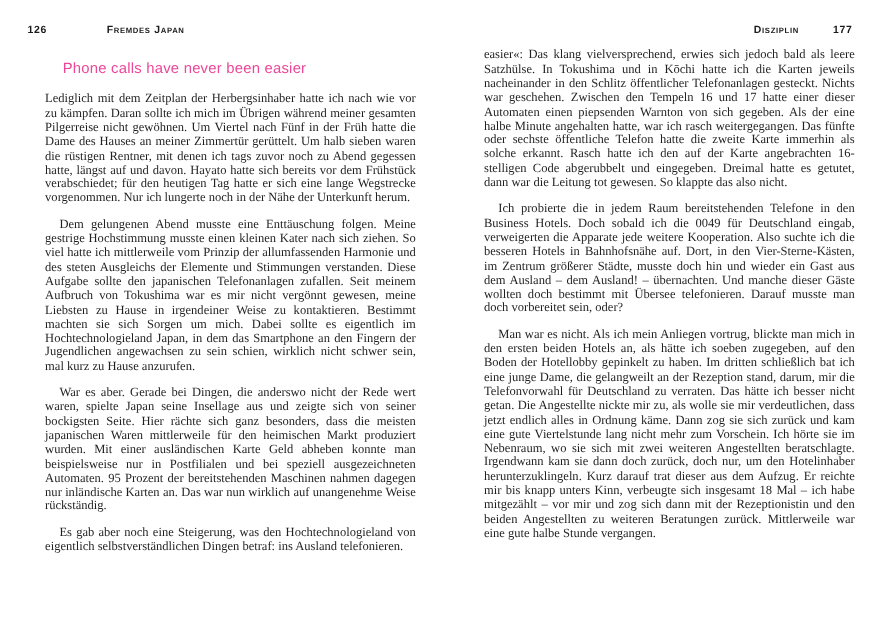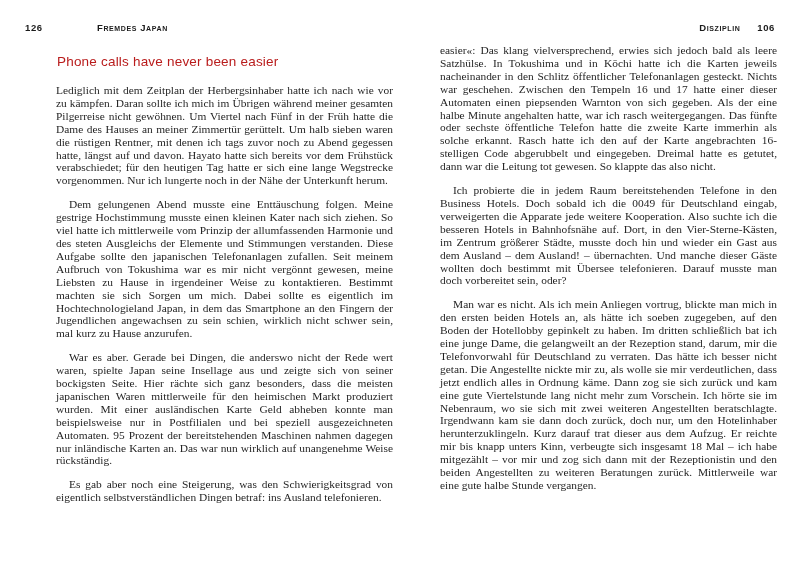--- a/index.html
+++ b/index.html
@@ -39,46 +39,46 @@
     padding-left: 40px;
   }
   .hdr-left-num   { position: absolute; left: 25px; top: 23px; }
   .hdr-left-head  { position: absolute; left: 57px; top: 23px; }
   .hdr-right {
     position: absolute;
     top: 23px;
     right: 19px;
     display: flex;
     align-items: baseline;
-    gap: 17px;
+    gap: 31px;
   }
   
   .section-heading {
     position: absolute;
     left: 57px;
     top: 54px;
     font-family: "Liberation Sans", sans-serif;
     font-size: 13.5px;
     font-weight: normal;
     letter-spacing: 0.2px;
-    color: #b91c1c;
+    color: #ec4899;
     line-height: 16px;
   }
   
   .body-col {
     position: absolute;
     width: 337px;
     color: #1f1f1f;
     font-size: 11.4px;
     line-height: 12.9px;
     text-align: justify;
     hyphens: auto;
     -webkit-hyphens: auto;
   }
-  .body-col.left  { left: 56px; top: 84px; }
+  .body-col.left  { left: 41px; top: 84px; }
   .body-col.right { left: 43px; top: 44px; }
   .body-col p {
     margin: 0;
     padding: 0;
   }
   .body-col p.indent {
     text-indent: 13px;
     margin-top: 11px;
   }
 </style>
@@ -90,28 +90,28 @@
   <div class="page">
     <div class="page-num hdr-left-num">126</div>
     <div class="running-head hdr-left-head">Fremdes Japan</div>
 
     <div class="section-heading">Phone calls have never been easier</div>
 
     <div class="body-col left" lang="de">
       <p>Lediglich mit dem Zeitplan der Herbergsinhaber hatte ich nach wie vor zu kämpfen. Daran sollte ich mich im Übrigen während meiner gesamten Pilgerreise nicht gewöhnen. Um Viertel nach Fünf in der Früh hatte die Dame des Hauses an meiner Zimmertür gerüttelt. Um halb sieben waren die rüstigen Rentner, mit denen ich tags zuvor noch zu Abend gegessen hatte, längst auf und davon. Hayato hatte sich bereits vor dem Frühstück verabschiedet; für den heutigen Tag hatte er sich eine lange Wegstrecke vorgenommen. Nur ich lungerte noch in der Nähe der Unterkunft herum.</p>
       <p class="indent">Dem gelungenen Abend musste eine Enttäuschung folgen. Meine gestrige Hochstimmung musste einen kleinen Kater nach sich ziehen. So viel hatte ich mittlerweile vom Prinzip der allumfassenden Harmonie und des steten Ausgleichs der Elemente und Stimmungen verstanden. Diese Aufgabe sollte den japanischen Telefonanlagen zufallen. Seit meinem Aufbruch von Tokushima war es mir nicht vergönnt gewesen, meine Liebsten zu Hause in irgendeiner Weise zu kontaktieren. Bestimmt machten sie sich Sorgen um mich. Dabei sollte es eigentlich im Hochtechnologieland Japan, in dem das Smartphone an den Fingern der Jugendlichen angewachsen zu sein schien, wirklich nicht schwer sein, mal kurz zu Hause anzurufen.</p>
       <p class="indent">War es aber. Gerade bei Dingen, die anderswo nicht der Rede wert waren, spielte Japan seine Insellage aus und zeigte sich von seiner bockigsten Seite. Hier rächte sich ganz besonders, dass die meisten japanischen Waren mittlerweile für den heimischen Markt produziert wurden. Mit einer ausländischen Karte Geld abheben konnte man beispielsweise nur in Postfilialen und bei speziell ausgezeichneten Automaten. 95 Prozent der bereitstehenden Maschinen nahmen dagegen nur inländische Karten an. Das war nun wirklich auf unangenehme Weise rückständig.</p>
-      <p class="indent">Es gab aber noch eine Steigerung, was den Schwierigkeitsgrad von eigentlich selbstverständlichen Dingen betraf: ins Ausland telefonieren.</p>
+      <p class="indent">Es gab aber noch eine Steigerung, was den Hochtechnologieland von eigentlich selbstverständlichen Dingen betraf: ins Ausland telefonieren.</p>
     </div>
   </div>
 
   <div class="page">
     <div class="hdr-right">
       <span class="running-head">Disziplin</span>
-      <span class="page-num">106</span>
+      <span class="page-num">177</span>
     </div>
 
     <div class="body-col right" lang="de">
       <p>easier«: Das klang vielversprechend, erwies sich jedoch bald als leere Satzhülse. In Tokushima und in Kōchi hatte ich die Karten jeweils nacheinander in den Schlitz öffentlicher Telefonanlagen gesteckt. Nichts war geschehen. Zwischen den Tempeln 16 und 17 hatte einer dieser Automaten einen piepsenden Warnton von sich gegeben. Als der eine halbe Minute angehalten hatte, war ich rasch weitergegangen. Das fünfte oder sechste öffentliche Telefon hatte die zweite Karte immerhin als solche erkannt. Rasch hatte ich den auf der Karte angebrachten 16-stelligen Code abgerubbelt und eingegeben. Dreimal hatte es getutet, dann war die Leitung tot gewesen. So klappte das also nicht.</p>
       <p class="indent">Ich probierte die in jedem Raum bereitstehenden Telefone in den Business Hotels. Doch sobald ich die 0049 für Deutschland eingab, verweigerten die Apparate jede weitere Kooperation. Also suchte ich die besseren Hotels in Bahnhofsnähe auf. Dort, in den Vier-Sterne-Kästen, im Zentrum größerer Städte, musste doch hin und wieder ein Gast aus dem Ausland – dem Ausland! – übernachten. Und manche dieser Gäste wollten doch bestimmt mit Übersee telefonieren. Darauf musste man doch vorbereitet sein, oder?</p>
       <p class="indent">Man war es nicht. Als ich mein Anliegen vortrug, blickte man mich in den ersten beiden Hotels an, als hätte ich soeben zugegeben, auf den Boden der Hotellobby gepinkelt zu haben. Im dritten schließlich bat ich eine junge Dame, die gelangweilt an der Rezeption stand, darum, mir die Telefonvorwahl für Deutschland zu verraten. Das hätte ich besser nicht getan. Die Angestellte nickte mir zu, als wolle sie mir verdeutlichen, dass jetzt endlich alles in Ordnung käme. Dann zog sie sich zurück und kam eine gute Viertelstunde lang nicht mehr zum Vorschein. Ich hörte sie im Nebenraum, wo sie sich mit zwei weiteren Angestellten beratschlagte. Irgendwann kam sie dann doch zurück, doch nur, um den Hotelinhaber herunterzuklingeln. Kurz darauf trat dieser aus dem Aufzug. Er reichte mir bis knapp unters Kinn, verbeugte sich insgesamt 18 Mal – ich habe mitgezählt – vor mir und zog sich dann mit der Rezeptionistin und den beiden Angestellten zu weiteren Beratungen zurück. Mittlerweile war eine gute halbe Stunde vergangen.</p>
     </div>
   </div>
 
 </div>

